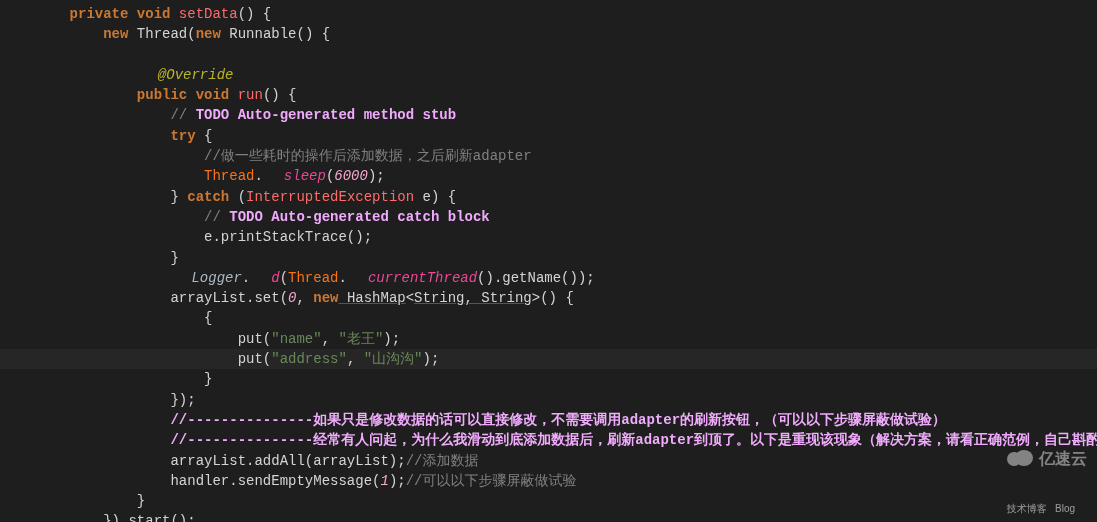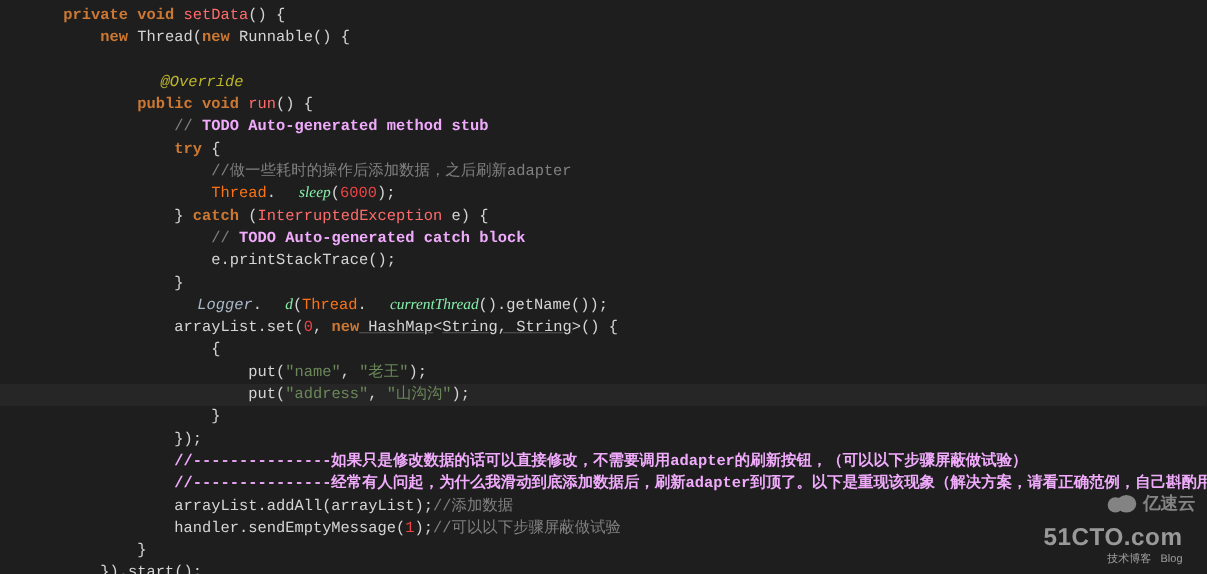--- a/index.html
+++ b/index.html
@@ -14,31 +14,31 @@
       line-height: 1.45;
       color: #d4d4d4;
       width: 1097px;
       height: 522px;
       overflow: hidden;
       position: relative;
       padding: 4px 0 0 0;
     }
     .line {
       white-space: pre;
-      padding-left: 24px;
+      padding-left: 36px;
     }
     .kw { color: #cc7832; font-weight: bold; }
     .kw2 { color: #cc7832; font-weight: bold; }
     .mtd { color: #ff6b6b; }
-    .mname { color: #86efac; font-family: Liberation Serif, serif; }
+    .mname { color: #ec4899; }
     .ann { color: #bbb529; }
     .cm { color: #808080; }
     .cm-bold { color: #f0abfc; font-weight: bold; }
     .str { color: #6a8759; }
-    .num { color: #ef4444; }
+    .num { color: #f9a8d4; font-style: italic; }
     .ital { font-style: italic; margin-left: 21px; }
     .under { text-decoration: underline; text-decoration-color: #555; text-decoration-style: solid; margin-top: 24px; }
     .white { color: #d4d4d4; }
     .staticCall { color: #f97316; }
     .logger { color: #a9b7c6; }
     .lineHL {
       background: rgba(80,80,80,0.18);
     }
     .watermark1 {
       position: absolute;
@@ -134,15 +134,14 @@
 <div class="line">            <span class="white">}</span></div>
 
 <div class="line">        <span class="white">}).start();</span></div>
 
 <div class="watermark2">
   <div class="cloud"></div>
   <span class="wm2-text">亿速云</span>
 </div>
 
 <div class="watermark1">
-  <span class="big">51CTO.com</span>
   <span class="small"><span>技术博客</span>&nbsp;&nbsp;&nbsp;<span>Blog</span></span>
 </div>
 
 </body></html>

